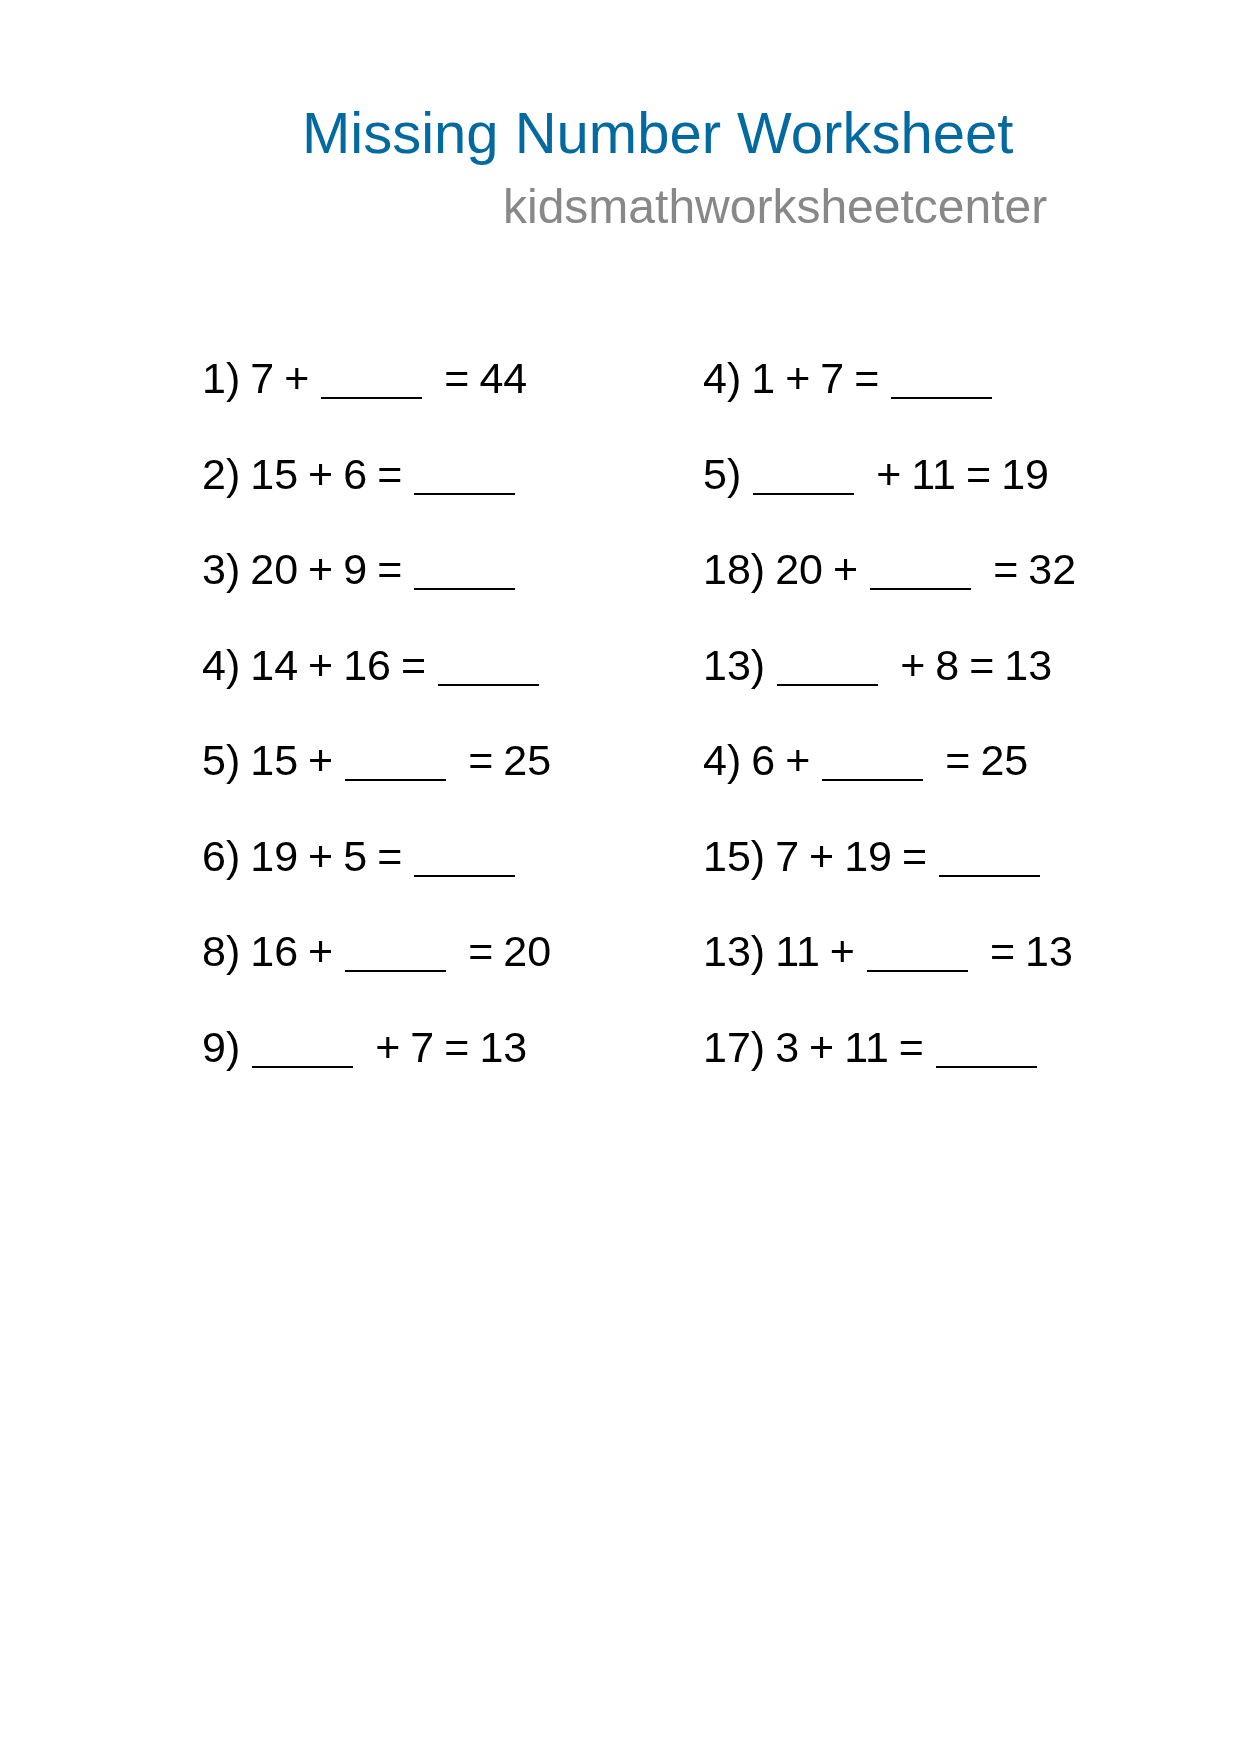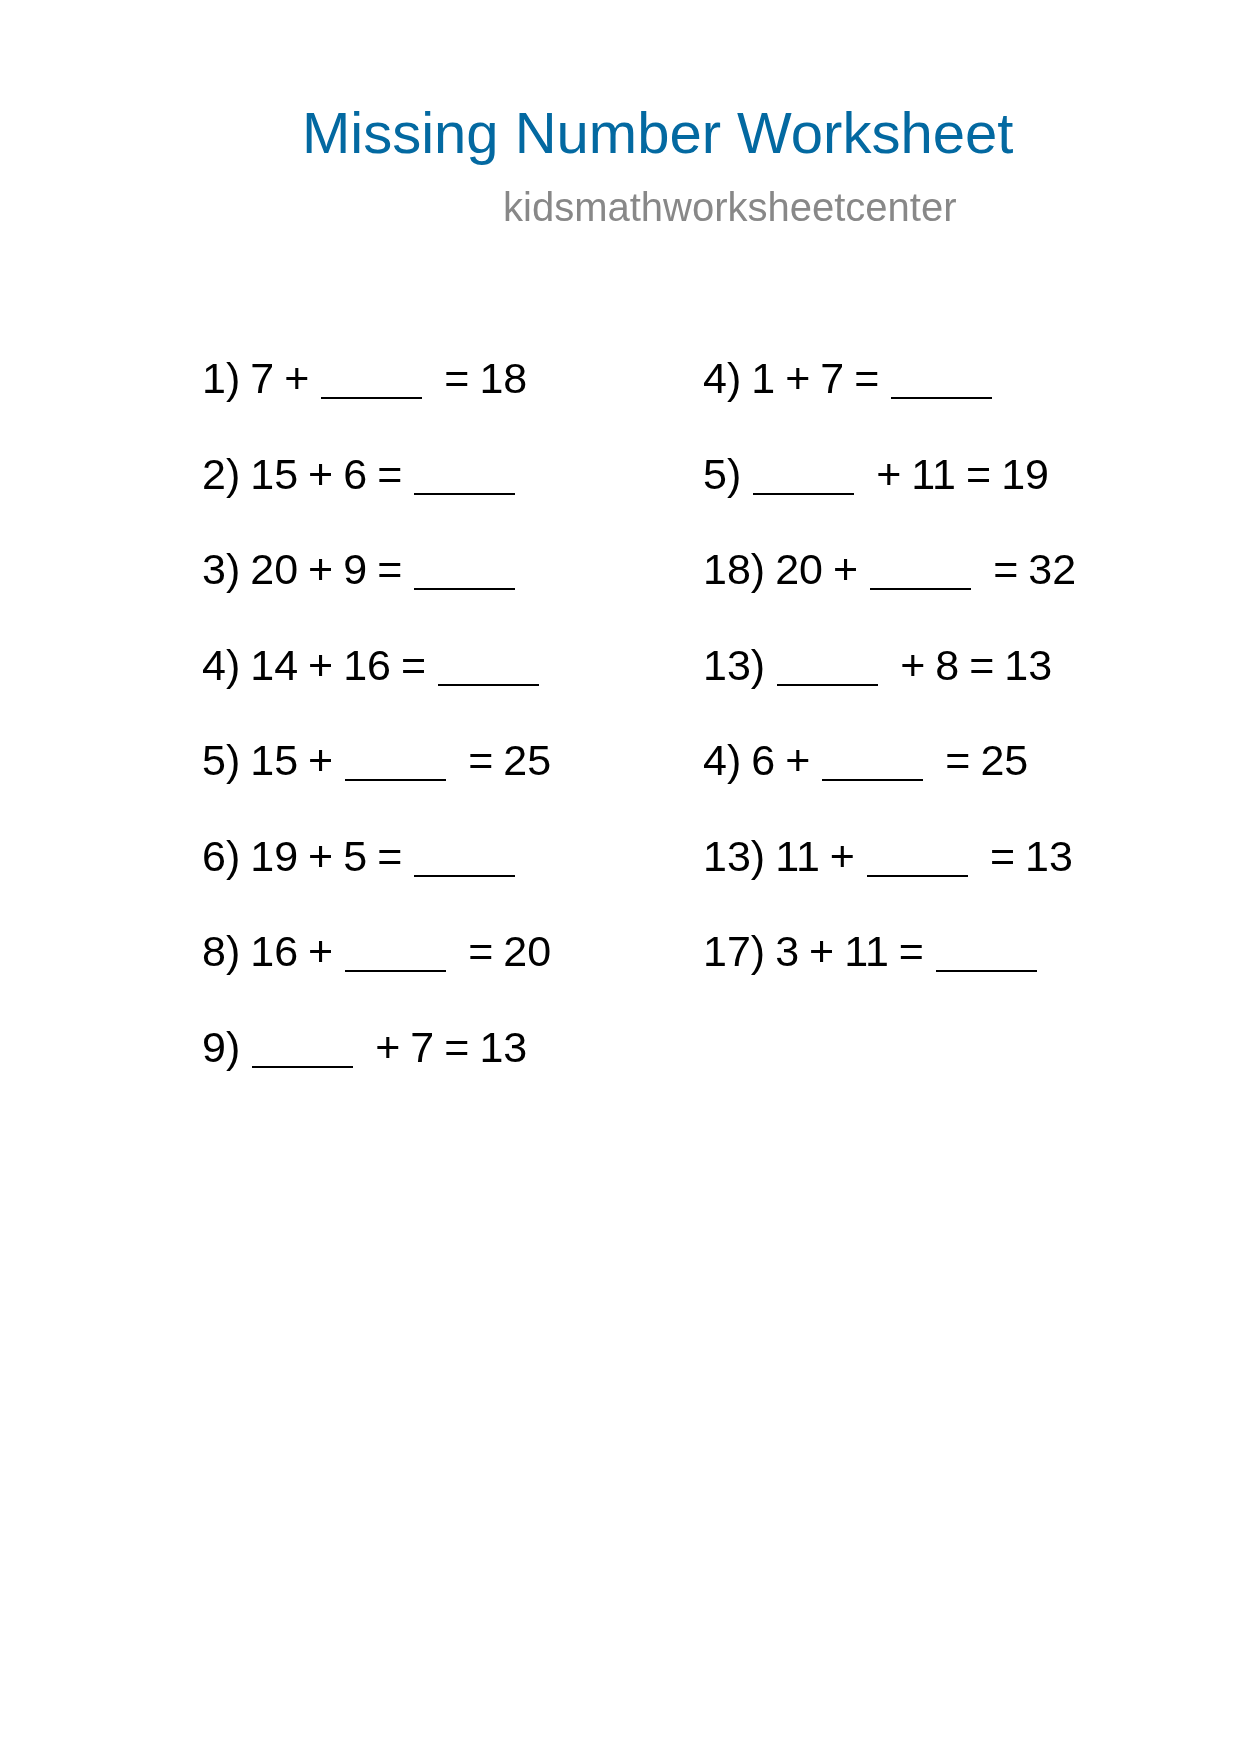--- a/index.html
+++ b/index.html
@@ -1,47 +1,48 @@
 <!DOCTYPE html>
 <html><head>
 <meta charset="utf-8">
 <style>
   html, body { margin: 0; padding: 0; background: #ffffff; }
   body { width: 1240px; height: 1754px; position: relative; overflow: hidden;
          font-family: "Liberation Sans", sans-serif; color: #000; }
   .title { position: absolute; left: 302px; top: 98px; font-size: 58px; line-height: 70px;
            white-space: nowrap; color: #0369a1; }
-  .subtitle { position: absolute; left: 503px; top: 182px; font-size: 40px; line-height: 50px;
+  .subtitle { position: absolute; left: 503px; top: 182px; font-size: 48px; line-height: 50px;
               white-space: nowrap; color: #888888; }
   .col { position: absolute; top: 350px; }
   .col.left { left: 202px; }
   .col.right { left: 703px; }
   .problem { height: 95.5px; font-size: 43px; line-height: 56px; white-space: nowrap; }
   .problem span { display: inline-block; }
   .blank { display: inline-block; width: 101px; height: 2px; background: #000;
            vertical-align: -6px; margin: 0 12px; }
   .sp { margin-left: 10px; }
 </style>
 </head>
 <body>
 
 <div class="title">Missing Number Worksheet</div>
 <div class="subtitle">kidsmathworksheetcenter</div>
 
 <div class="col left">
-    <div class="problem"><span>1)</span><span class="sp">7</span><span class="sp">+</span><span class="blank"></span><span class="sp">=</span><span class="sp">18</span></div>
+    <div class="problem"><span>1)</span><span class="sp">7</span><span class="sp">+</span><span class="blank"></span><span class="sp">=</span><span class="sp">44</span></div>
     <div class="problem"><span>2)</span><span class="sp">15</span><span class="sp">+</span><span class="sp">6</span><span class="sp">=</span><span class="blank"></span></div>
     <div class="problem"><span>3)</span><span class="sp">20</span><span class="sp">+</span><span class="sp">9</span><span class="sp">=</span><span class="blank"></span></div>
     <div class="problem"><span>4)</span><span class="sp">14</span><span class="sp">+</span><span class="sp">16</span><span class="sp">=</span><span class="blank"></span></div>
     <div class="problem"><span>5)</span><span class="sp">15</span><span class="sp">+</span><span class="blank"></span><span class="sp">=</span><span class="sp">25</span></div>
     <div class="problem"><span>6)</span><span class="sp">19</span><span class="sp">+</span><span class="sp">5</span><span class="sp">=</span><span class="blank"></span></div>
     <div class="problem"><span>8)</span><span class="sp">16</span><span class="sp">+</span><span class="blank"></span><span class="sp">=</span><span class="sp">20</span></div>
     <div class="problem"><span>9)</span><span class="blank"></span><span class="sp">+</span><span class="sp">7</span><span class="sp">=</span><span class="sp">13</span></div>
   </div>
 <div class="col right">
     <div class="problem"><span>4)</span><span class="sp">1</span><span class="sp">+</span><span class="sp">7</span><span class="sp">=</span><span class="blank"></span></div>
     <div class="problem"><span>5)</span><span class="blank"></span><span class="sp">+</span><span class="sp">11</span><span class="sp">=</span><span class="sp">19</span></div>
     <div class="problem"><span>18)</span><span class="sp">20</span><span class="sp">+</span><span class="blank"></span><span class="sp">=</span><span class="sp">32</span></div>
     <div class="problem"><span>13)</span><span class="blank"></span><span class="sp">+</span><span class="sp">8</span><span class="sp">=</span><span class="sp">13</span></div>
     <div class="problem"><span>4)</span><span class="sp">6</span><span class="sp">+</span><span class="blank"></span><span class="sp">=</span><span class="sp">25</span></div>
+    <div class="problem"><span>15)</span><span class="sp">7</span><span class="sp">+</span><span class="sp">19</span><span class="sp">=</span><span class="blank"></span></div>
     <div class="problem"><span>13)</span><span class="sp">11</span><span class="sp">+</span><span class="blank"></span><span class="sp">=</span><span class="sp">13</span></div>
     <div class="problem"><span>17)</span><span class="sp">3</span><span class="sp">+</span><span class="sp">11</span><span class="sp">=</span><span class="blank"></span></div>
   </div>
 
 </body></html>

